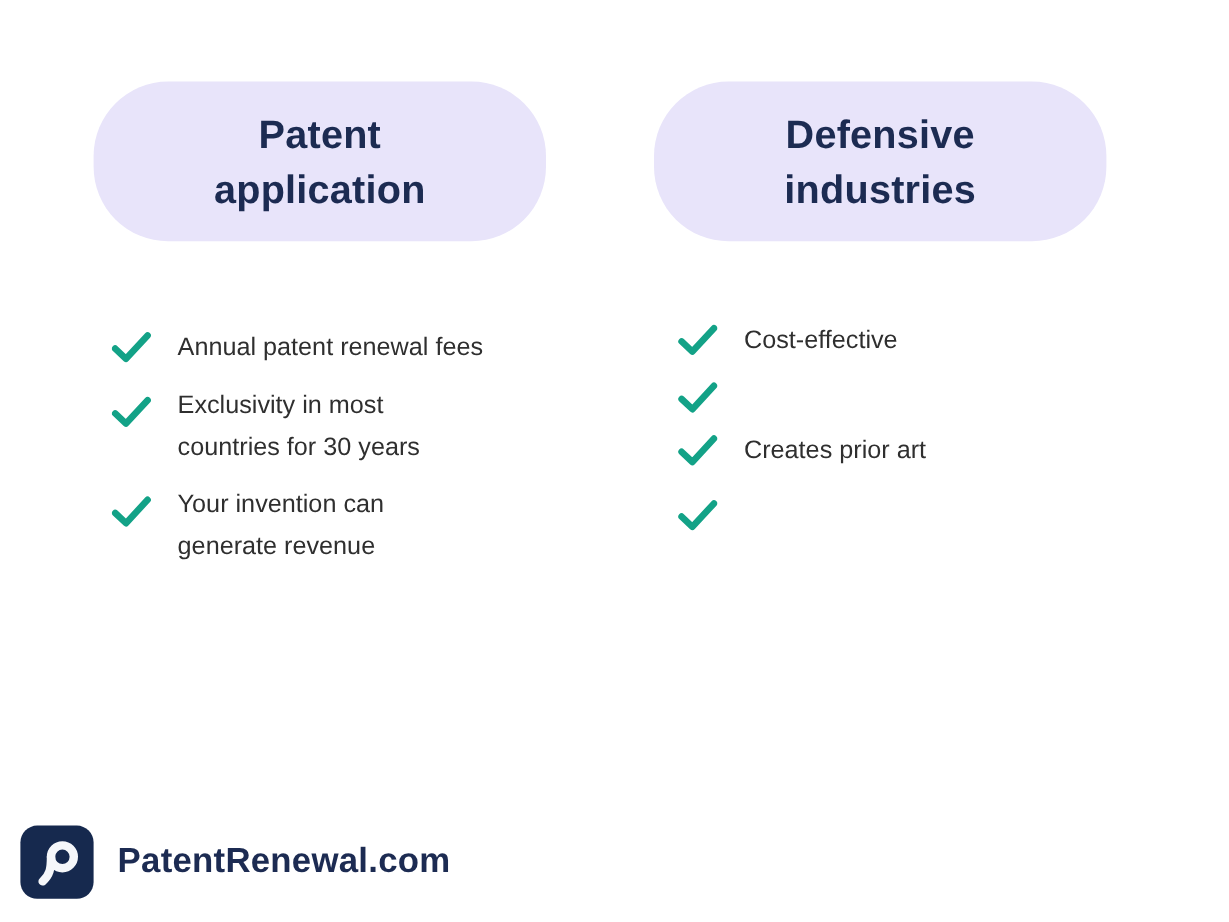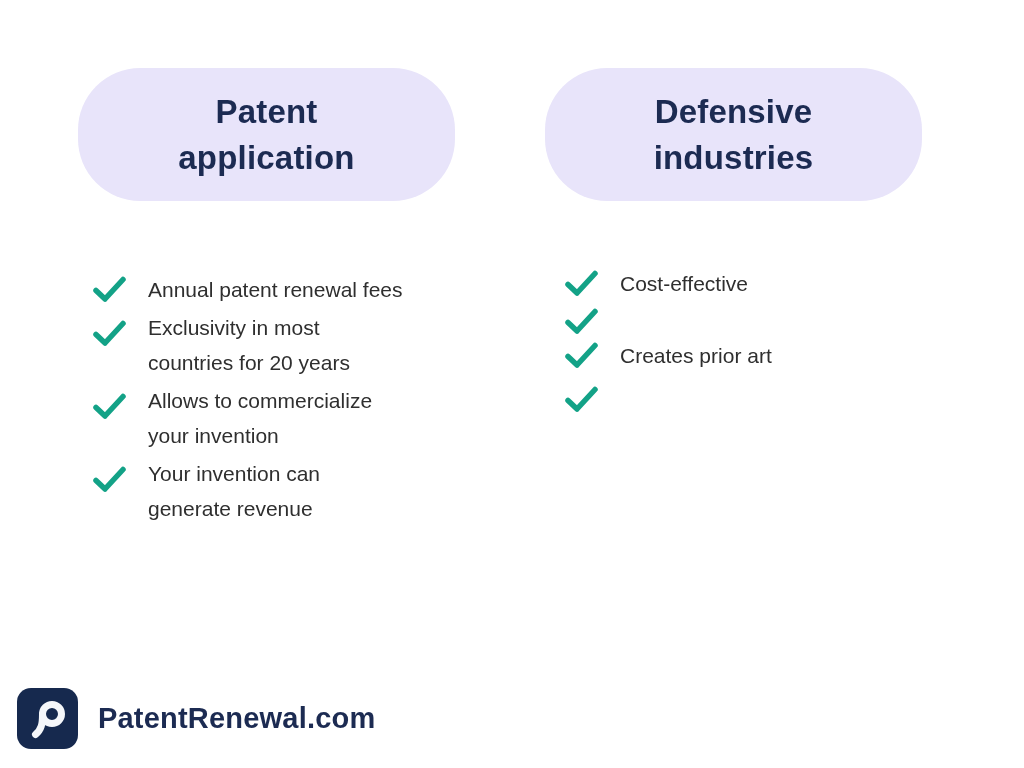--- a/index.html
+++ b/index.html
@@ -38,21 +38,21 @@
     font-weight: bold;
     color: var(--heading);
     line-height: 46px;
     white-space: pre-line;
     letter-spacing: 0.2px;
   }
   .list {
     position: absolute;
     display: flex;
     flex-direction: column;
-    gap: 3px;
+    gap: 13px;
   }
   .list-left  { left: 93px;  top: 272px; width: 375px; }
   .list-right { left: 565px; top: 266px; width: 395px; }
   .item {
     display: flex;
     align-items: flex-start;
     gap: 22px;
   }
   .item.multi .check-wrap { margin-top: 10px; }
   .check-wrap {
@@ -108,28 +108,21 @@
       <span class="check-wrap"><svg width="33" height="27" viewBox="0 0 33 27" aria-hidden="true">
           <polyline points="3,14.5 12,23 30,3.5" fill="none" stroke="#13a287" stroke-width="5.5" stroke-linecap="round" stroke-linejoin="round"></polyline>
         </svg></span>
       <span class="item-text">Annual patent renewal fees</span>
     </div>
     <div class="item multi">
       <span class="check-wrap"><svg width="33" height="27" viewBox="0 0 33 27" aria-hidden="true">
           <polyline points="3,14.5 12,23 30,3.5" fill="none" stroke="#13a287" stroke-width="5.5" stroke-linecap="round" stroke-linejoin="round"></polyline>
         </svg></span>
       <span class="item-text">Exclusivity in most
-countries for 20 years</span>
-    </div>
-    <div class="item multi">
-      <span class="check-wrap"><svg width="33" height="27" viewBox="0 0 33 27" aria-hidden="true">
-          <polyline points="3,14.5 12,23 30,3.5" fill="none" stroke="#13a287" stroke-width="5.5" stroke-linecap="round" stroke-linejoin="round"></polyline>
-        </svg></span>
-      <span class="item-text">Allows to commercialize
-your invention</span>
+countries for 30 years</span>
     </div>
     <div class="item multi">
       <span class="check-wrap"><svg width="33" height="27" viewBox="0 0 33 27" aria-hidden="true">
           <polyline points="3,14.5 12,23 30,3.5" fill="none" stroke="#13a287" stroke-width="5.5" stroke-linecap="round" stroke-linejoin="round"></polyline>
         </svg></span>
       <span class="item-text">Your invention can
 generate revenue</span>
     </div>
   </div>
 

